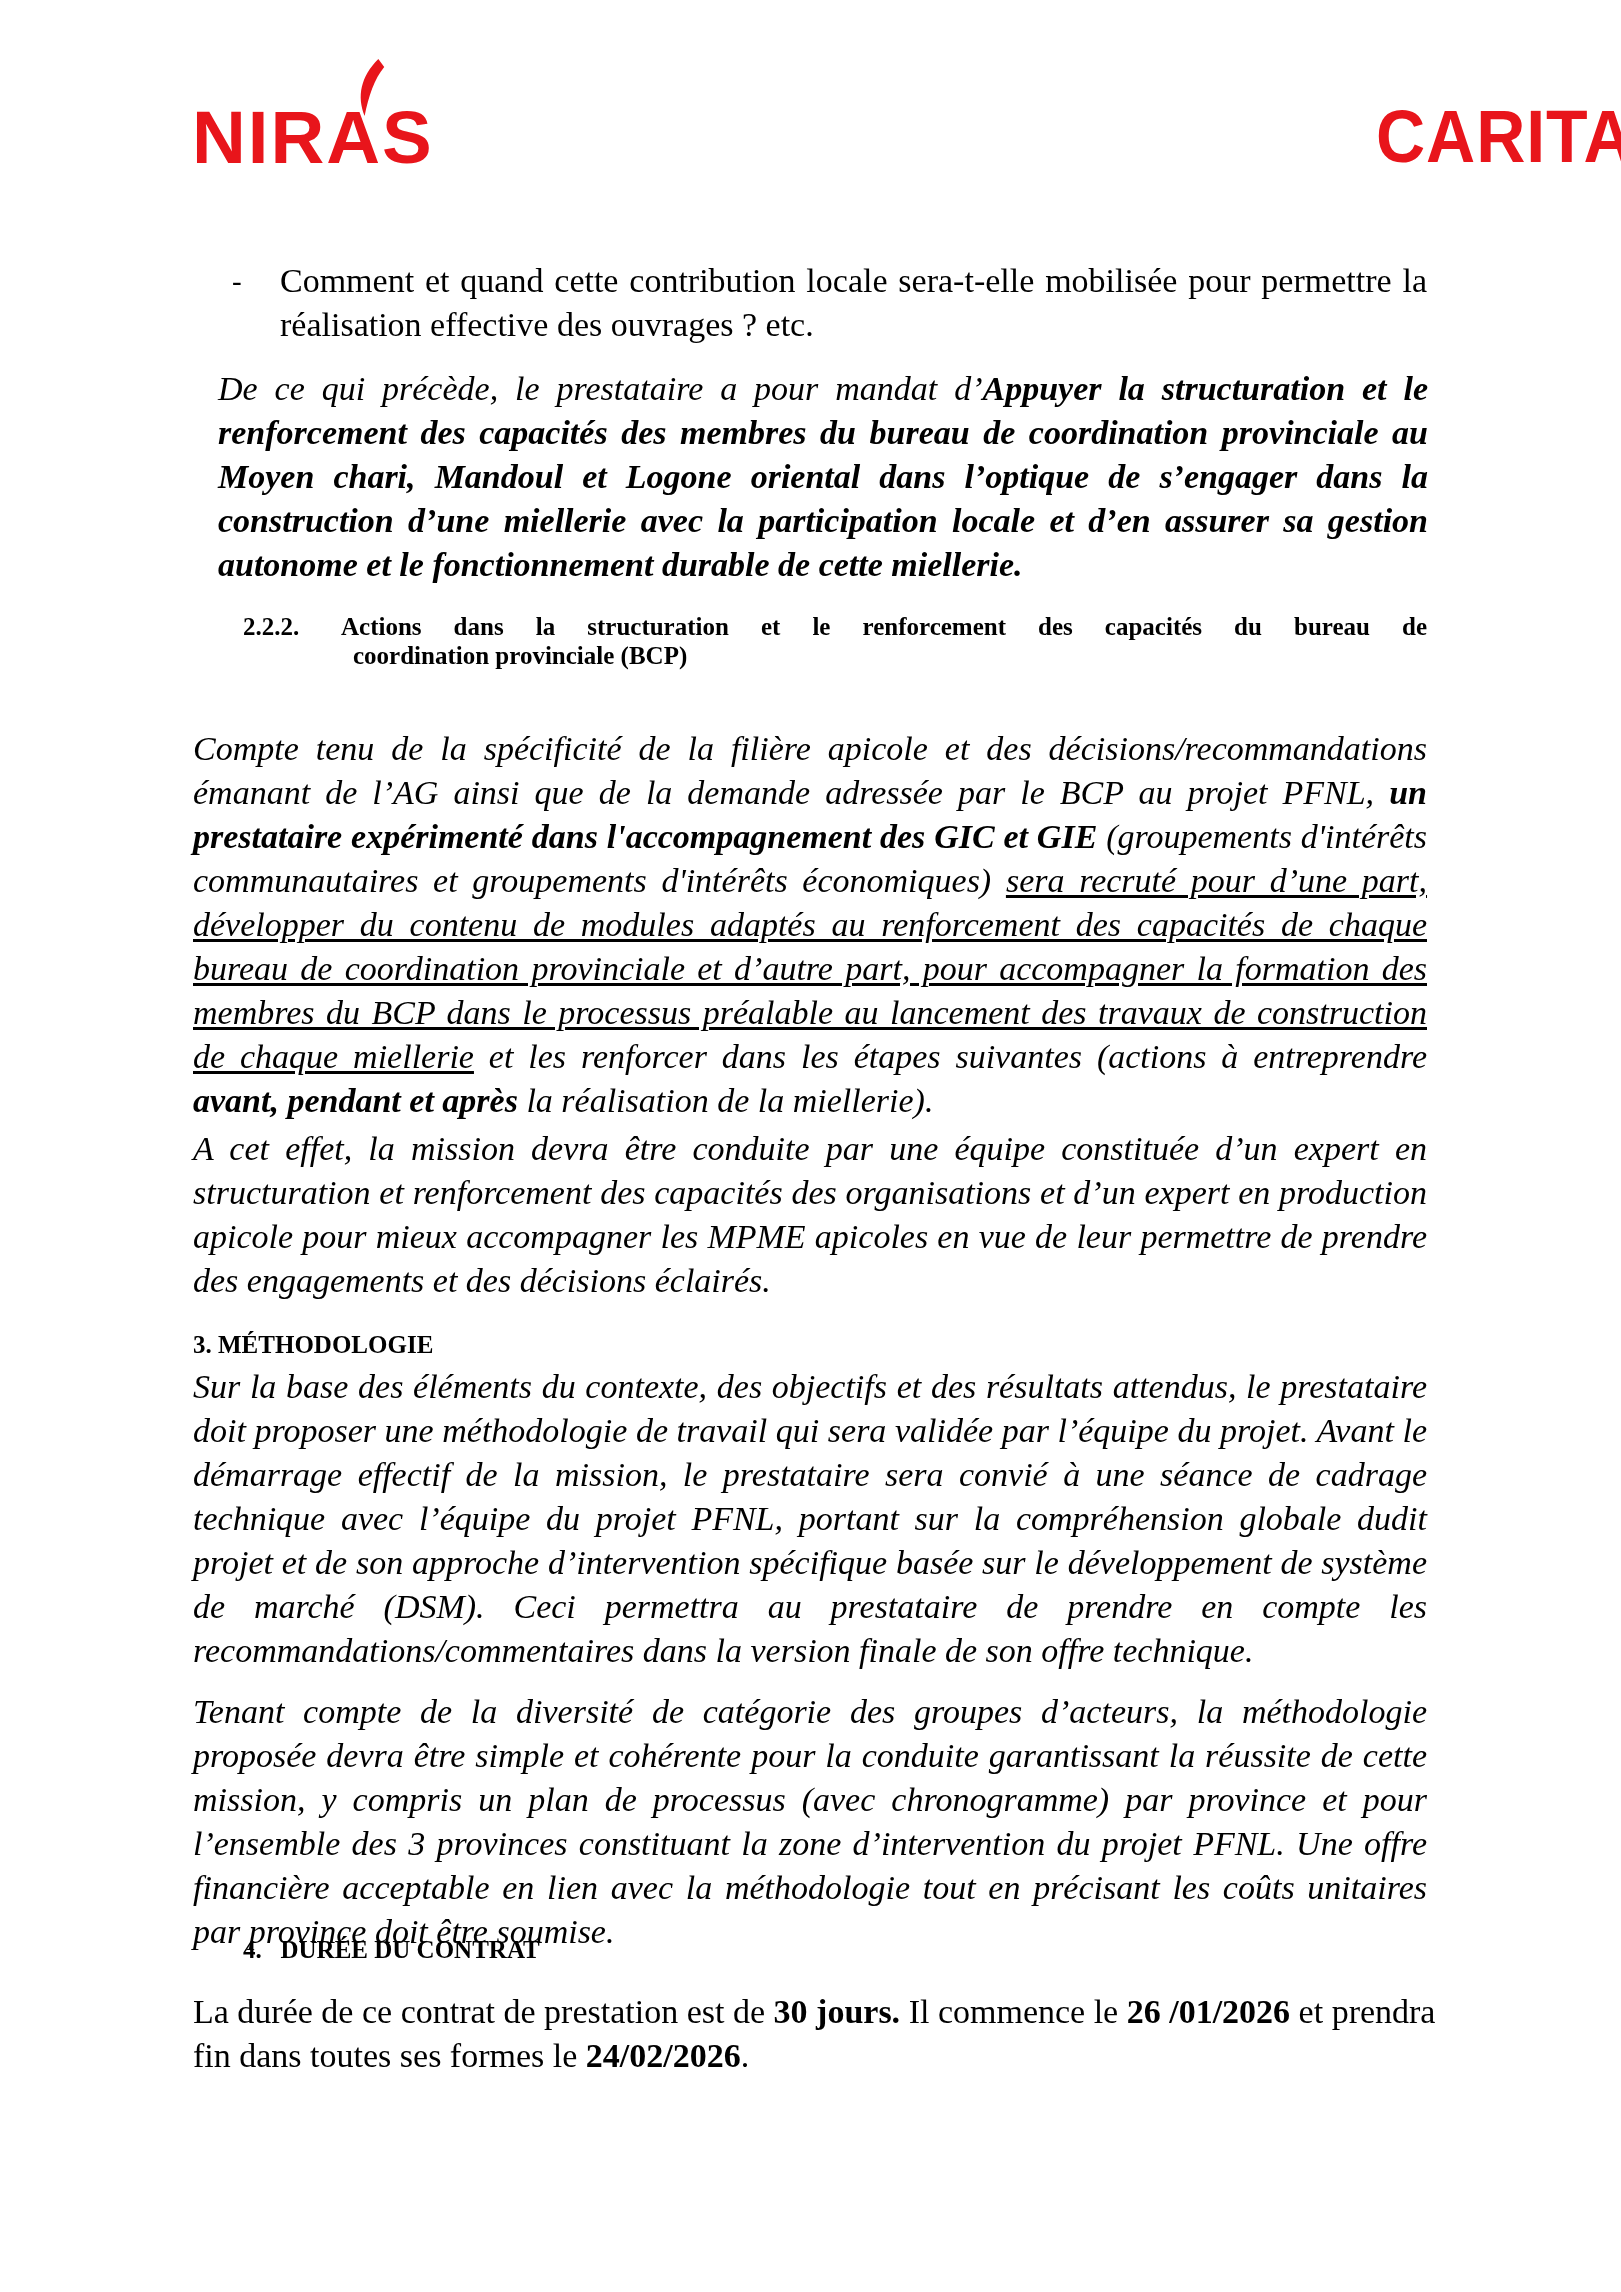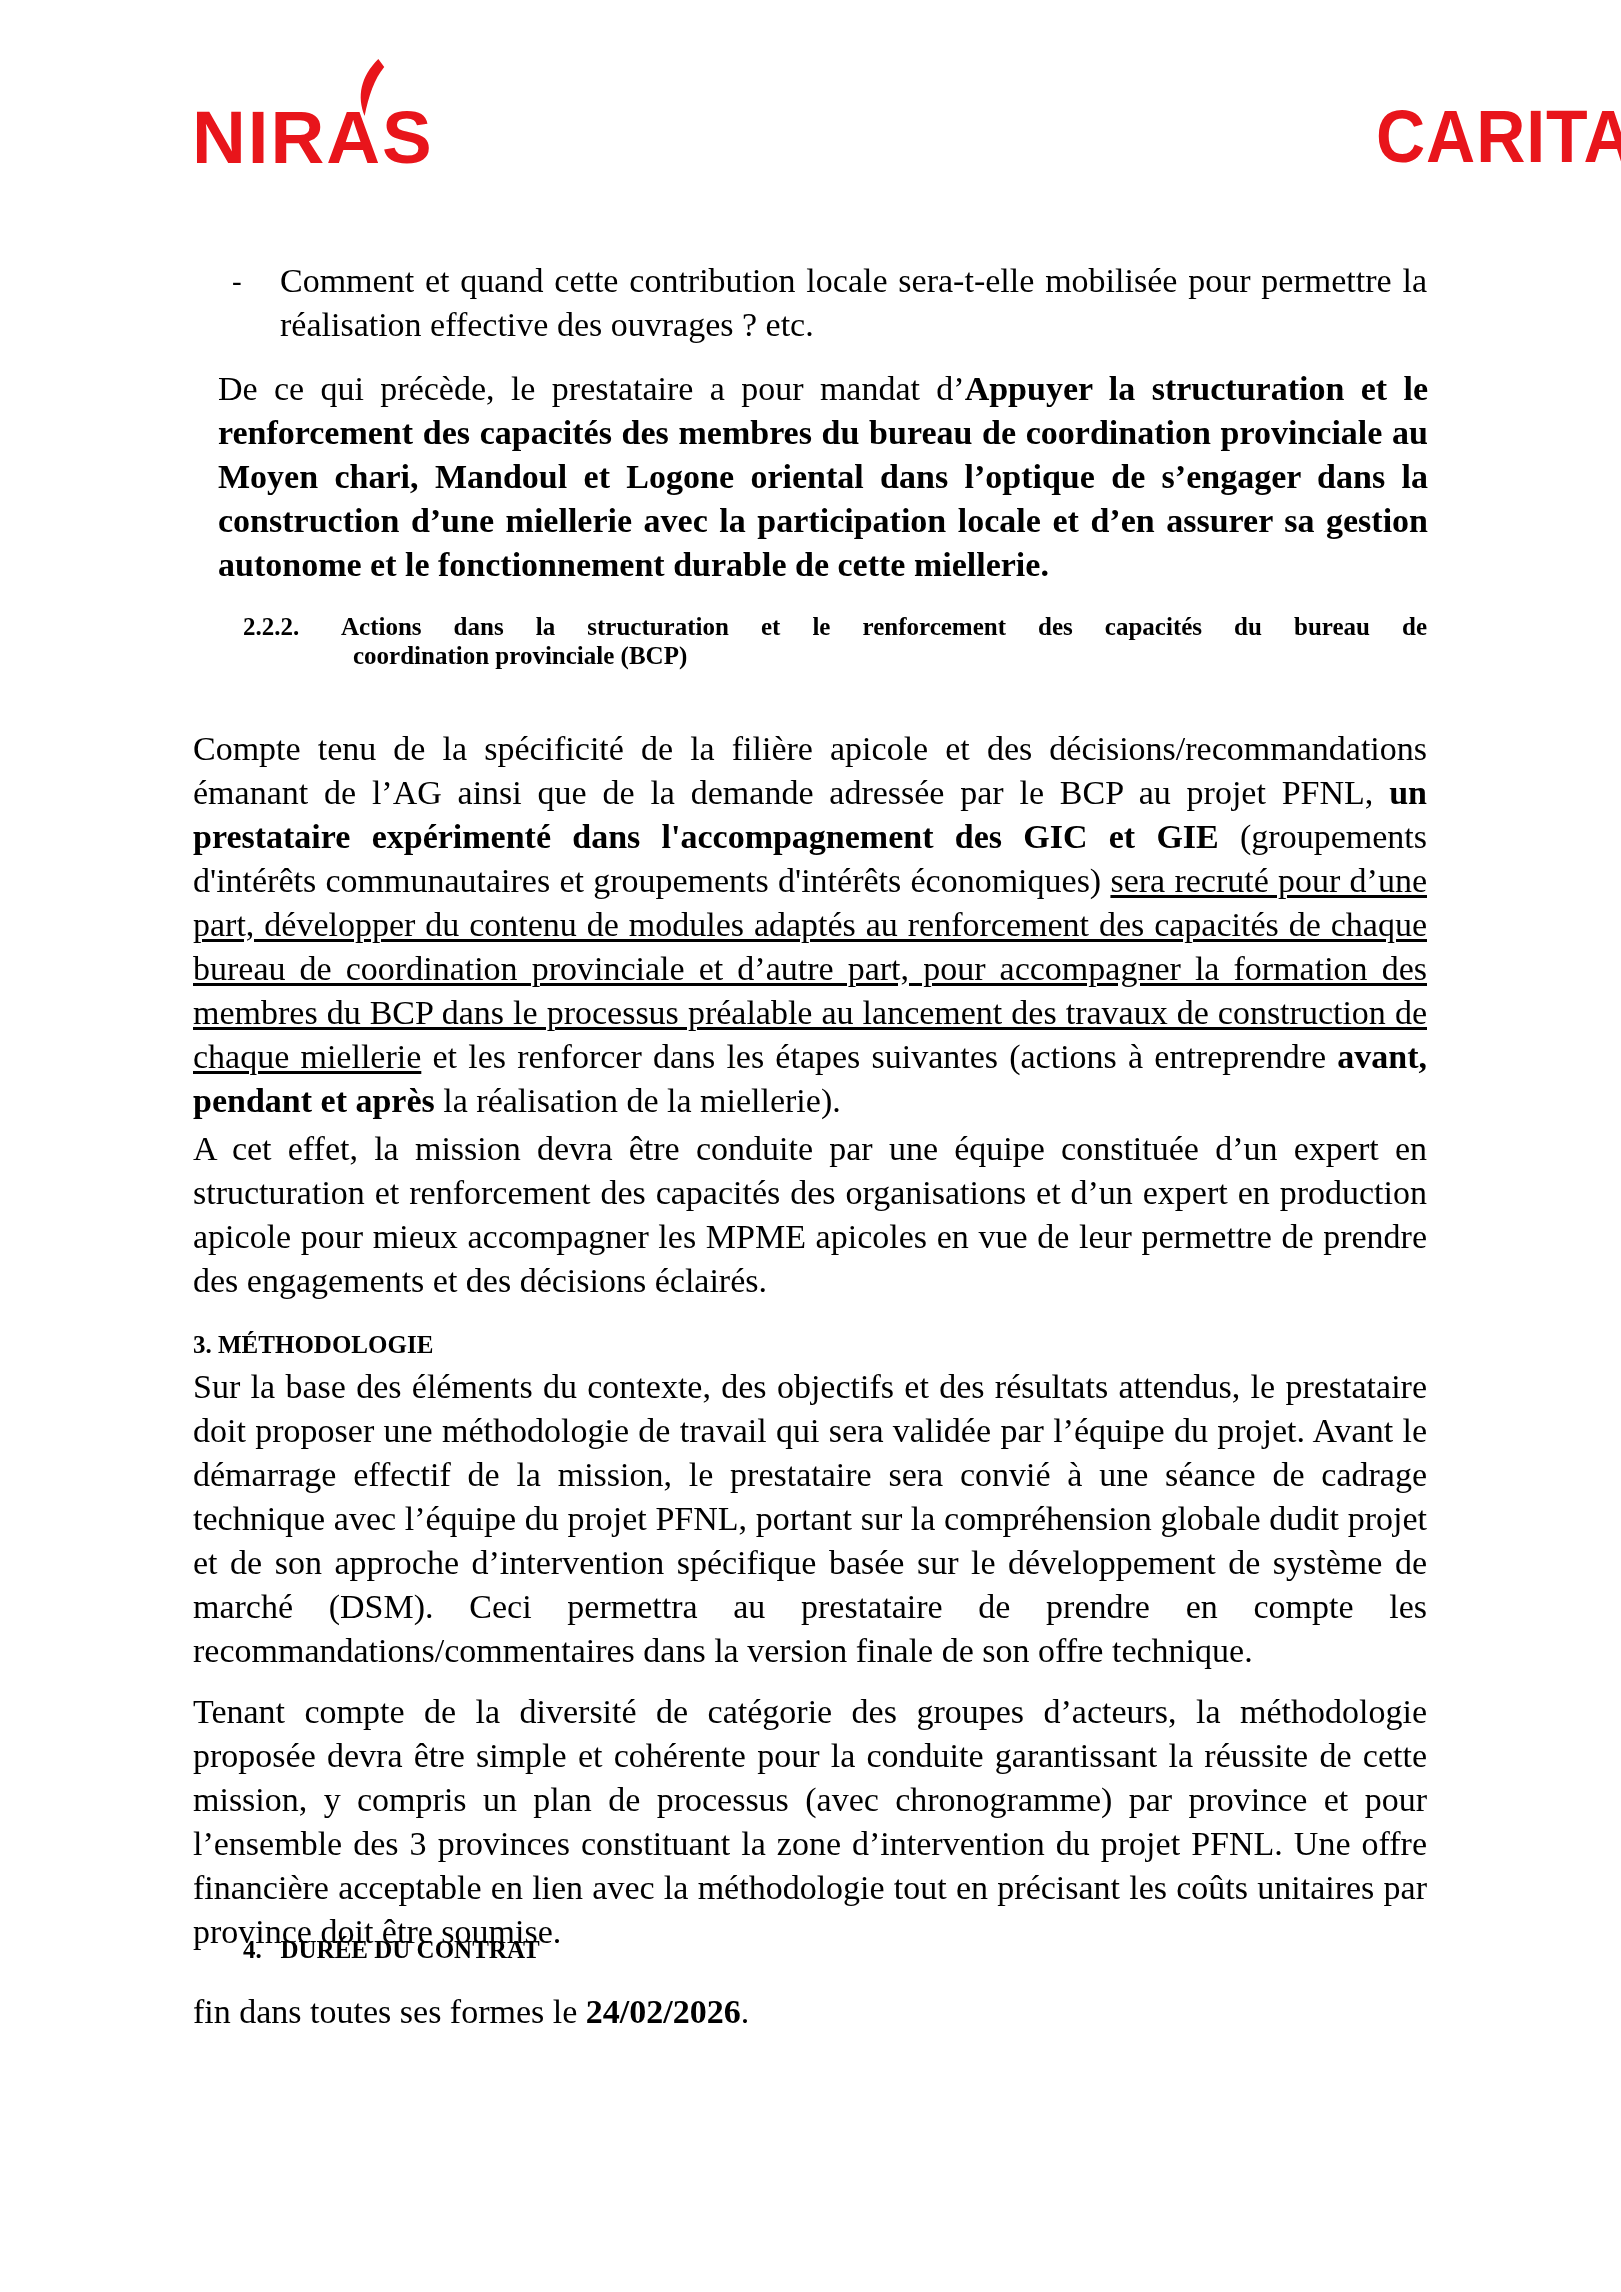--- a/index.html
+++ b/index.html
@@ -11,21 +11,21 @@
   .banner { position: absolute; left: 478px; top: 79px; width: 881px; height: 107px;
             background: #0db14b; display: flex; flex-direction: column; align-items: center;
             justify-content: center; }
   .banner span { font-family: "Liberation Sans", "DejaVu Sans", sans-serif; font-weight: bold;
                  font-size: 26.5px; letter-spacing: -0.6px; line-height: 45px; color: #111; transform: scaleX(0.9); }
   .logo-caritas { position: absolute; left: 1376px; top: 98px; font-family: "Liberation Sans", "DejaVu Sans", sans-serif;
                   font-weight: bold; font-size: 74px; color: #e8151b; letter-spacing: 1px; line-height: 78px;
                   transform: scaleX(0.92); transform-origin: left; white-space: nowrap; }
   .content { position: absolute; left: 0; top: 0; width: 1621px; }
   .p { position: absolute; font-size: 34px; line-height: 44px; text-align: justify; }
-  .p.last-line-left { text-align-last: left; }
+  .p.last-line-left { text-align-last: left; font-style: italic; }
   .bullet-dash { position: absolute; left: 232px; top: 259px; font-size: 29px; line-height: 44px; }
   b { font-weight: bold; }
   u { text-decoration: underline; text-underline-offset: 2.9px; }
   .h { position: absolute; font-size: 25px; line-height: 44px; font-weight: bold; }
 </style>
 </head>
 <body>
 
 <div class="header">
   <div class="logo-niras">
@@ -61,17 +61,20 @@
 
   <div class="p last-line-left" style="left:193px; top:1127px; width:1234px;">A cet effet, la mission devra être conduite par une équipe constituée d’un expert en structuration et renforcement des capacités des organisations et d’un expert en production apicole pour mieux accompagner les MPME apicoles en vue de leur permettre de prendre des engagements et des décisions éclairés.</div>
 
   <div class="h" style="left:193px; top:1323px;">3. MÉTHODOLOGIE</div>
   <div class="p last-line-left" style="left:193px; top:1365px; width:1234px;">Sur la base des éléments du contexte, des objectifs et des résultats attendus, le prestataire doit proposer une méthodologie de travail qui sera validée par l’équipe du projet. Avant le démarrage effectif de la mission, le prestataire sera convié à une séance de cadrage technique avec l’équipe du projet PFNL, portant sur la compréhension globale dudit projet et de son approche d’intervention spécifique basée sur le développement de système de marché (DSM). Ceci permettra au prestataire de prendre en compte les recommandations/commentaires dans la version finale de son offre technique.</div>
   <div class="p last-line-left" style="left:193px; top:1690px; width:1234px;">Tenant compte de la diversité de catégorie des groupes d’acteurs, la méthodologie proposée devra être simple et cohérente pour la conduite garantissant la réussite de cette mission, y compris un plan de processus (avec chronogramme) par province et pour l’ensemble des 3 provinces constituant la zone d’intervention du projet PFNL. Une offre financière acceptable en lien avec la méthodologie tout en précisant les coûts unitaires par province doit être soumise.</div>
 
   <div class="h" style="left:243px; top:1928px; white-space:pre;">4.   DURÉE DU CONTRAT</div>
   <div class="p" style="left:193px; top:1990px; width:1255px; text-align:left;">
     <div>
+      <span>La durée de ce contrat de prestation est de </span><b>30 jours.</b><span> Il commence le </span><b>26 /01/2026</b><span> et prendra</span>
+    </div>
+    <div>
       <span>fin dans toutes ses formes le </span><b>24/02/2026</b><span>.</span>
     </div>
   </div>
 </div>
 
 
 </body></html>

